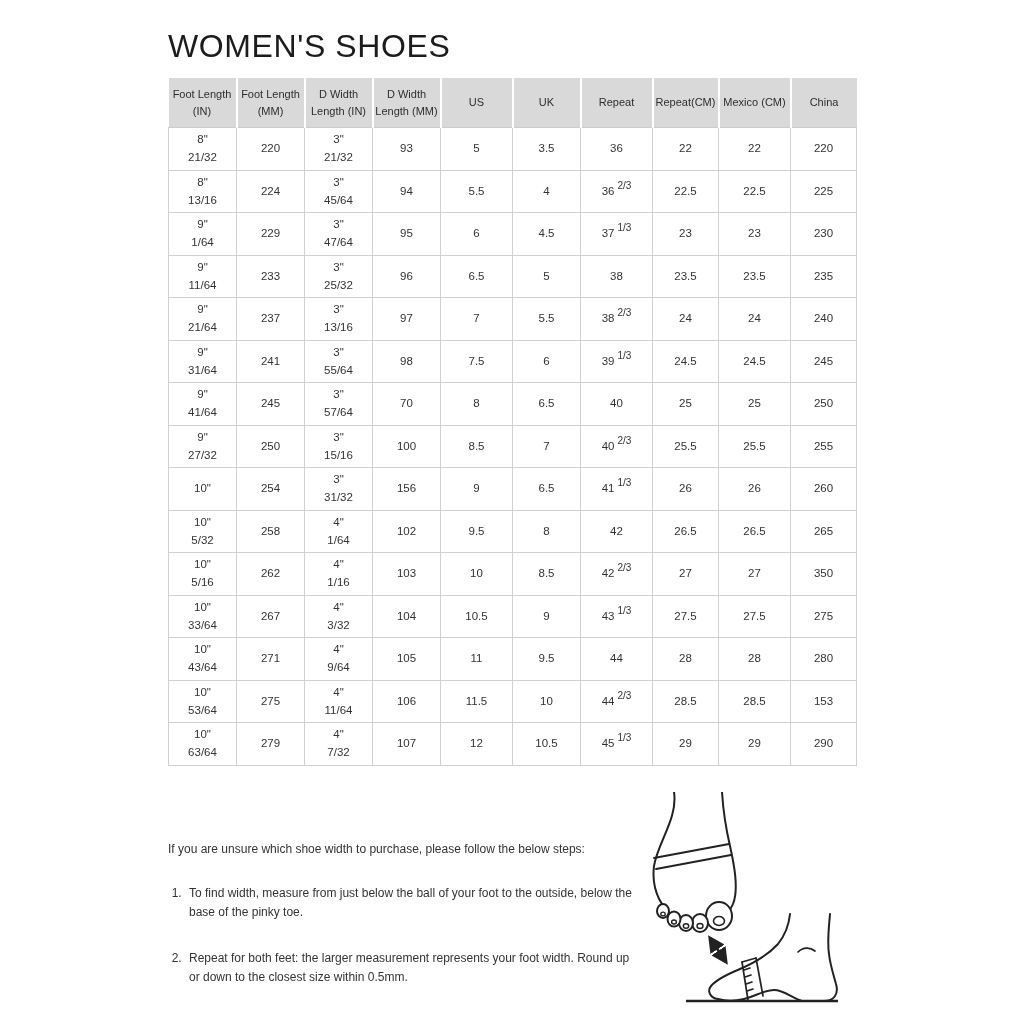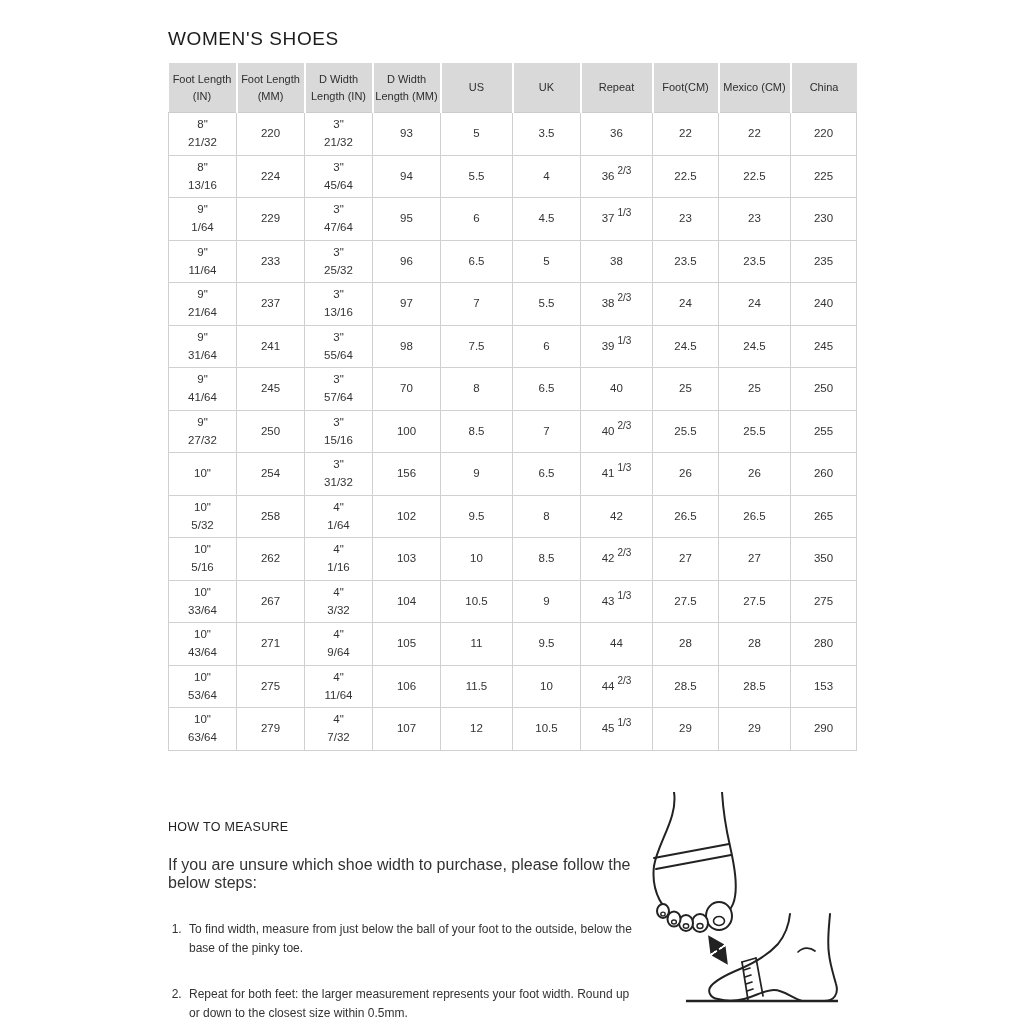--- a/index.html
+++ b/index.html
@@ -8,21 +8,21 @@
     width: 1024px; height: 1024px;
     font-family: "Liberation Sans", sans-serif;
     color: #3a3a3a;
     position: relative;
     overflow: hidden;
   }
   .page { position: relative; width: 1024px; height: 1024px; }
   .content { position: absolute; left: 168px; top: 28px; width: 688px; }
 
   .title {
-    font-size: 19px; font-weight: 500; letter-spacing: 0.6px;
+    font-size: 32px; font-weight: 500; letter-spacing: 0.6px;
     color: #1c1c1c; line-height: 1.15;
   }
   .subtitle {
     font-size: 15px; font-weight: 400; letter-spacing: 0.4px;
     color: #1c1c1c; margin-top: 3px;
   }
 
   table.size-table {
     margin-top: 13px;
     border-collapse: collapse;
@@ -63,21 +63,21 @@
     top: -1px;
     vertical-align: super;
     line-height: 0;
   }
 
   .measure { position: absolute; left: 168px; top: 820px; width: 470px; }
   .measure h3 {
     font-size: 12.5px; font-weight: 500; letter-spacing: 0.3px;
     color: #222222;
   }
-  .measure p.intro { font-size: 16px; margin-top: 22px; color: #333333; }
+  .measure p.intro { font-size: 12px; margin-top: 22px; color: #333333; }
   .measure ol { margin-top: 14px; padding-left: 17px; }
   .measure ol li {
     font-size: 12px; line-height: 1.55; color: #333333;
     padding-left: 4px; margin-bottom: 13px; margin-top: 28px;
   }
 
   .art {
     position: absolute; left: 626px; top: 792px;
     width: 240px; height: 218px;
   }
@@ -110,21 +110,21 @@
 (IN)</th>
             <th>Foot Length
 (MM)</th>
             <th>D Width
 Length (IN)</th>
             <th>D Width
 Length (MM)</th>
             <th>US</th>
             <th>UK</th>
             <th>Repeat</th>
-            <th>Foot(CM)</th>
+            <th>Repeat(CM)</th>
             <th>Mexico (CM)</th>
             <th>China</th>
           </tr>
       </thead>
       <tbody id="body-rows">
           <tr>
             <td>8"
 21/32</td>
             <td>220</td>
             <td>3"
@@ -330,21 +330,20 @@
             <td><span>45</span><sup>1/3</sup></td>
             <td>29</td>
             <td>29</td>
             <td>290</td>
           </tr>
         </tbody>
     </table>
   </div>
 
   <div class="measure">
-    <h3>HOW TO MEASURE</h3>
     <p class="intro">If you are unsure which shoe width to purchase, please follow the below steps:</p>
     <ol id="steps">
         <li>To find width, measure from just below the ball of your foot to the outside, below the base of the pinky toe.</li>
         <li>Repeat for both feet: the larger measurement represents your foot width. Round up or down to the closest size within 0.5mm.</li>
       </ol>
   </div>
 
   <div class="art">
     <svg viewBox="0 0 240 218" xmlns="http://www.w3.org/2000/svg">
       <defs>

